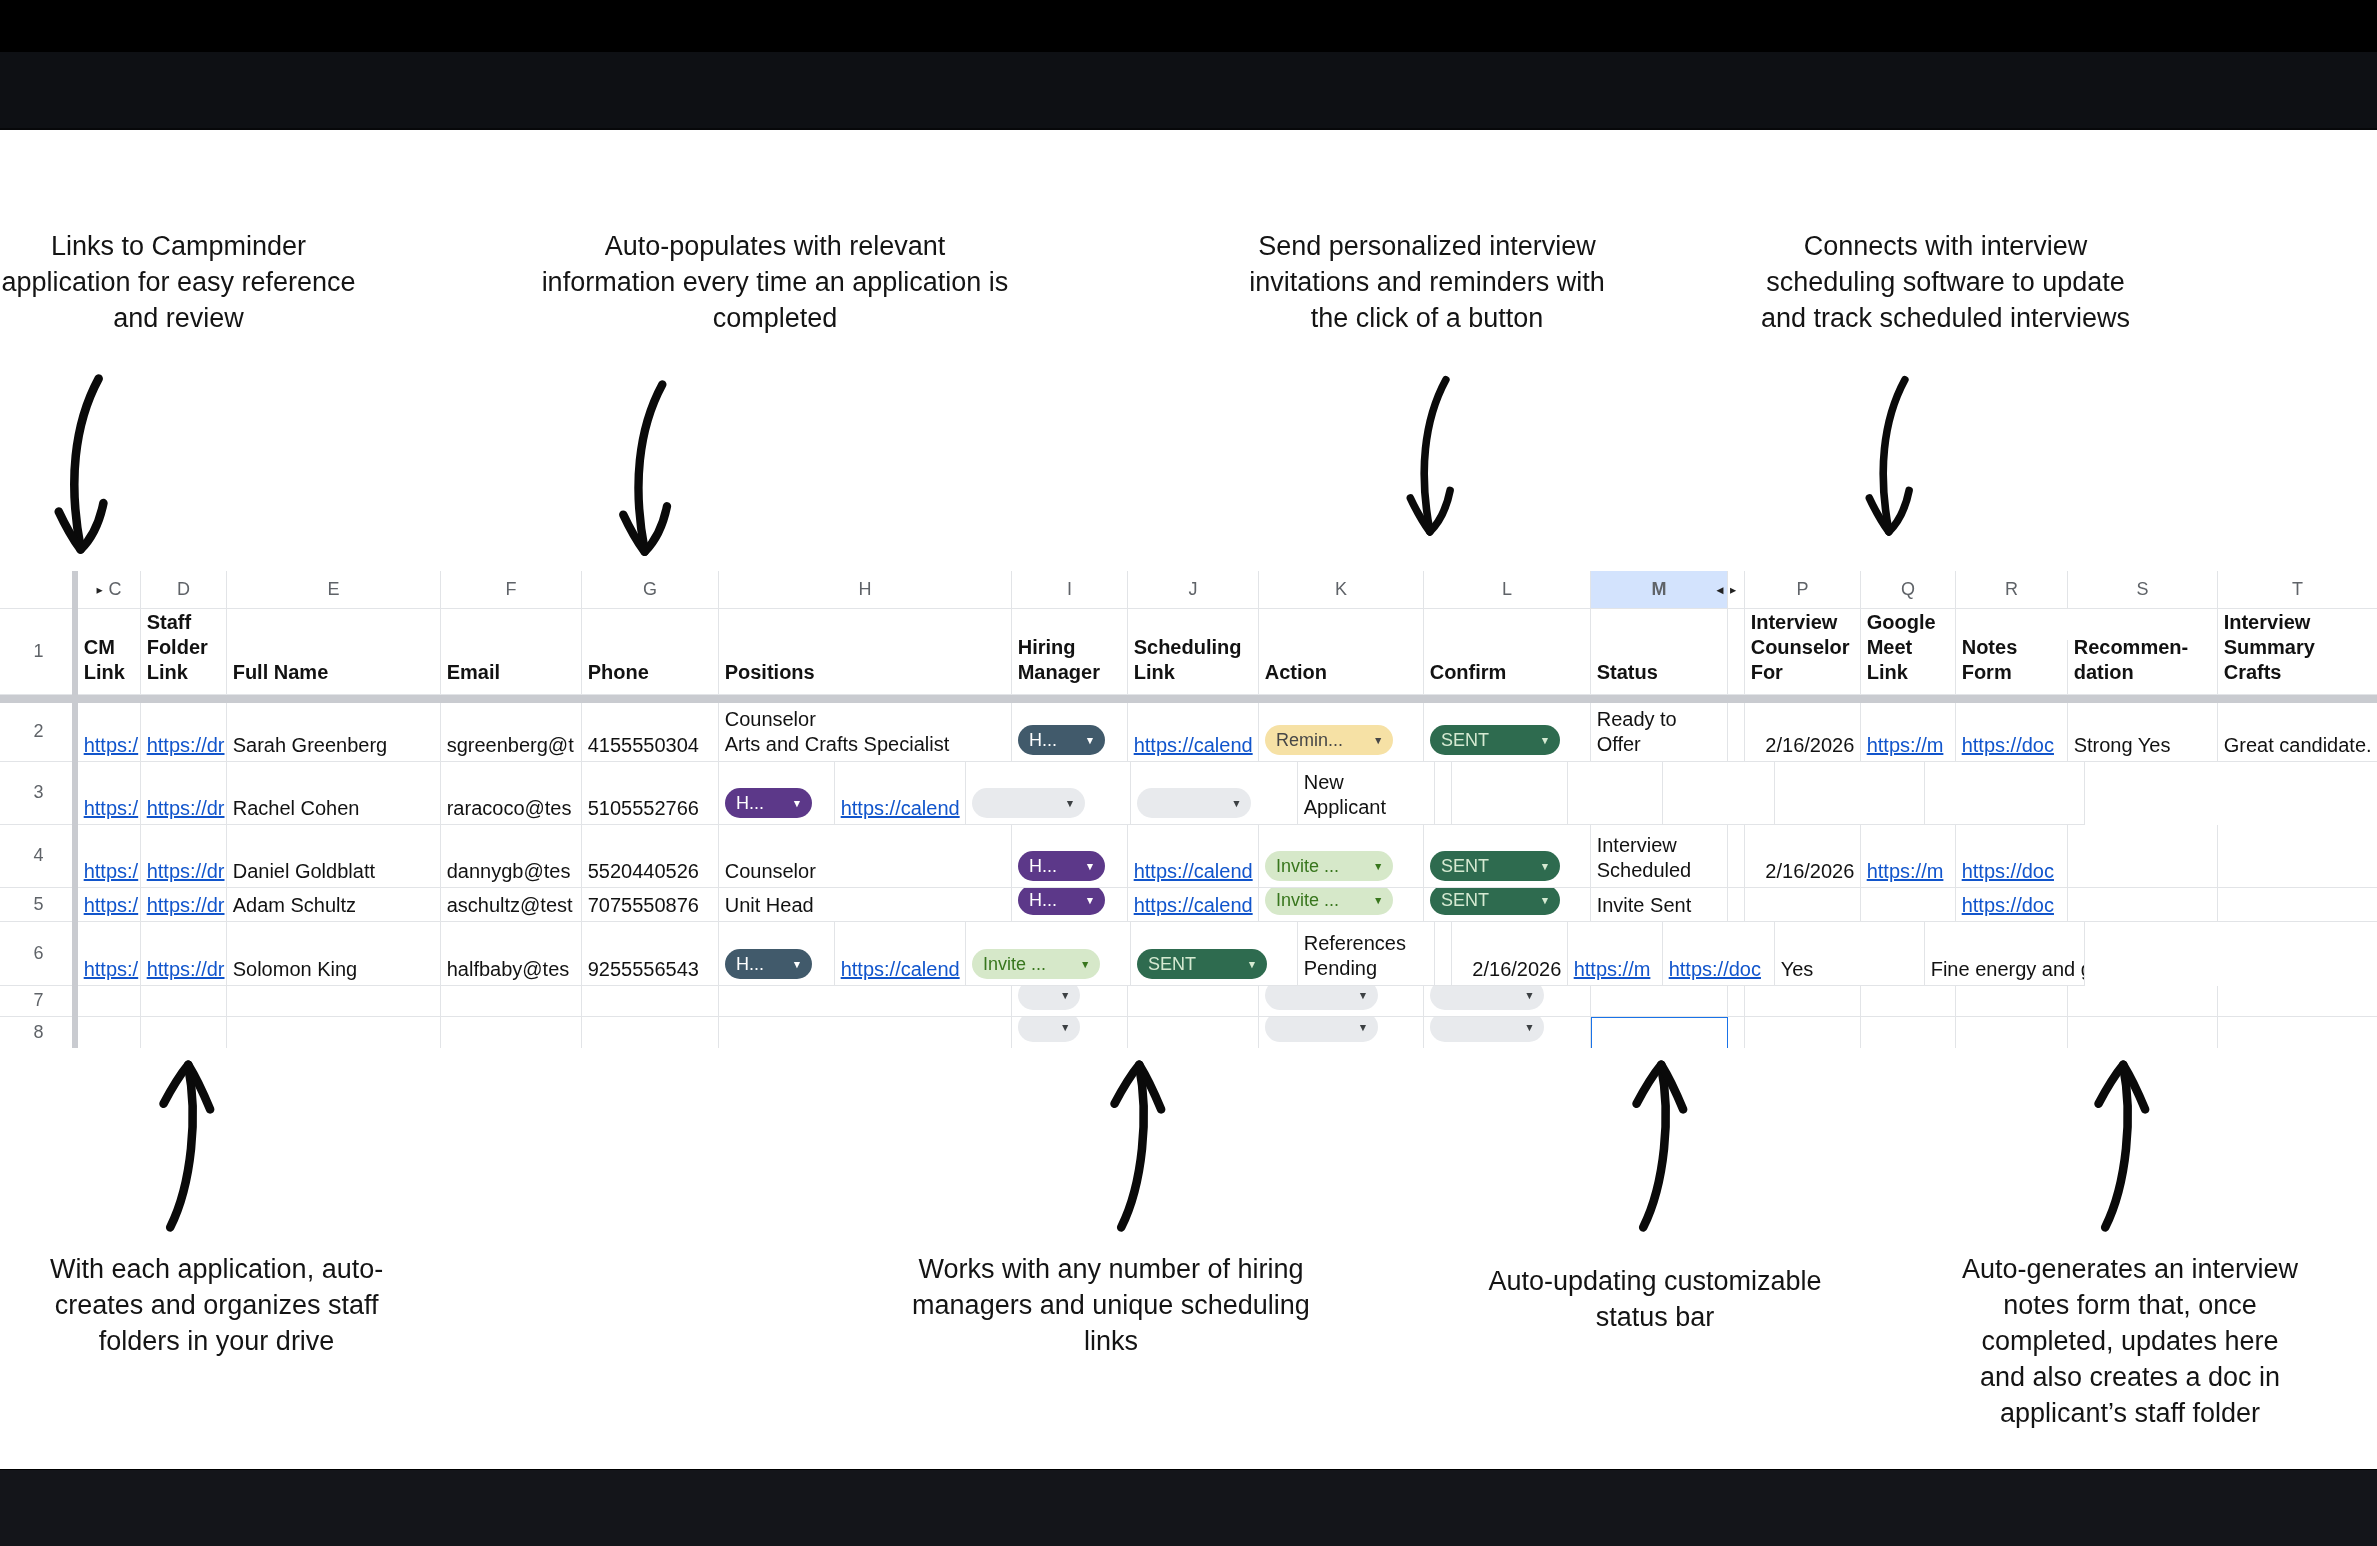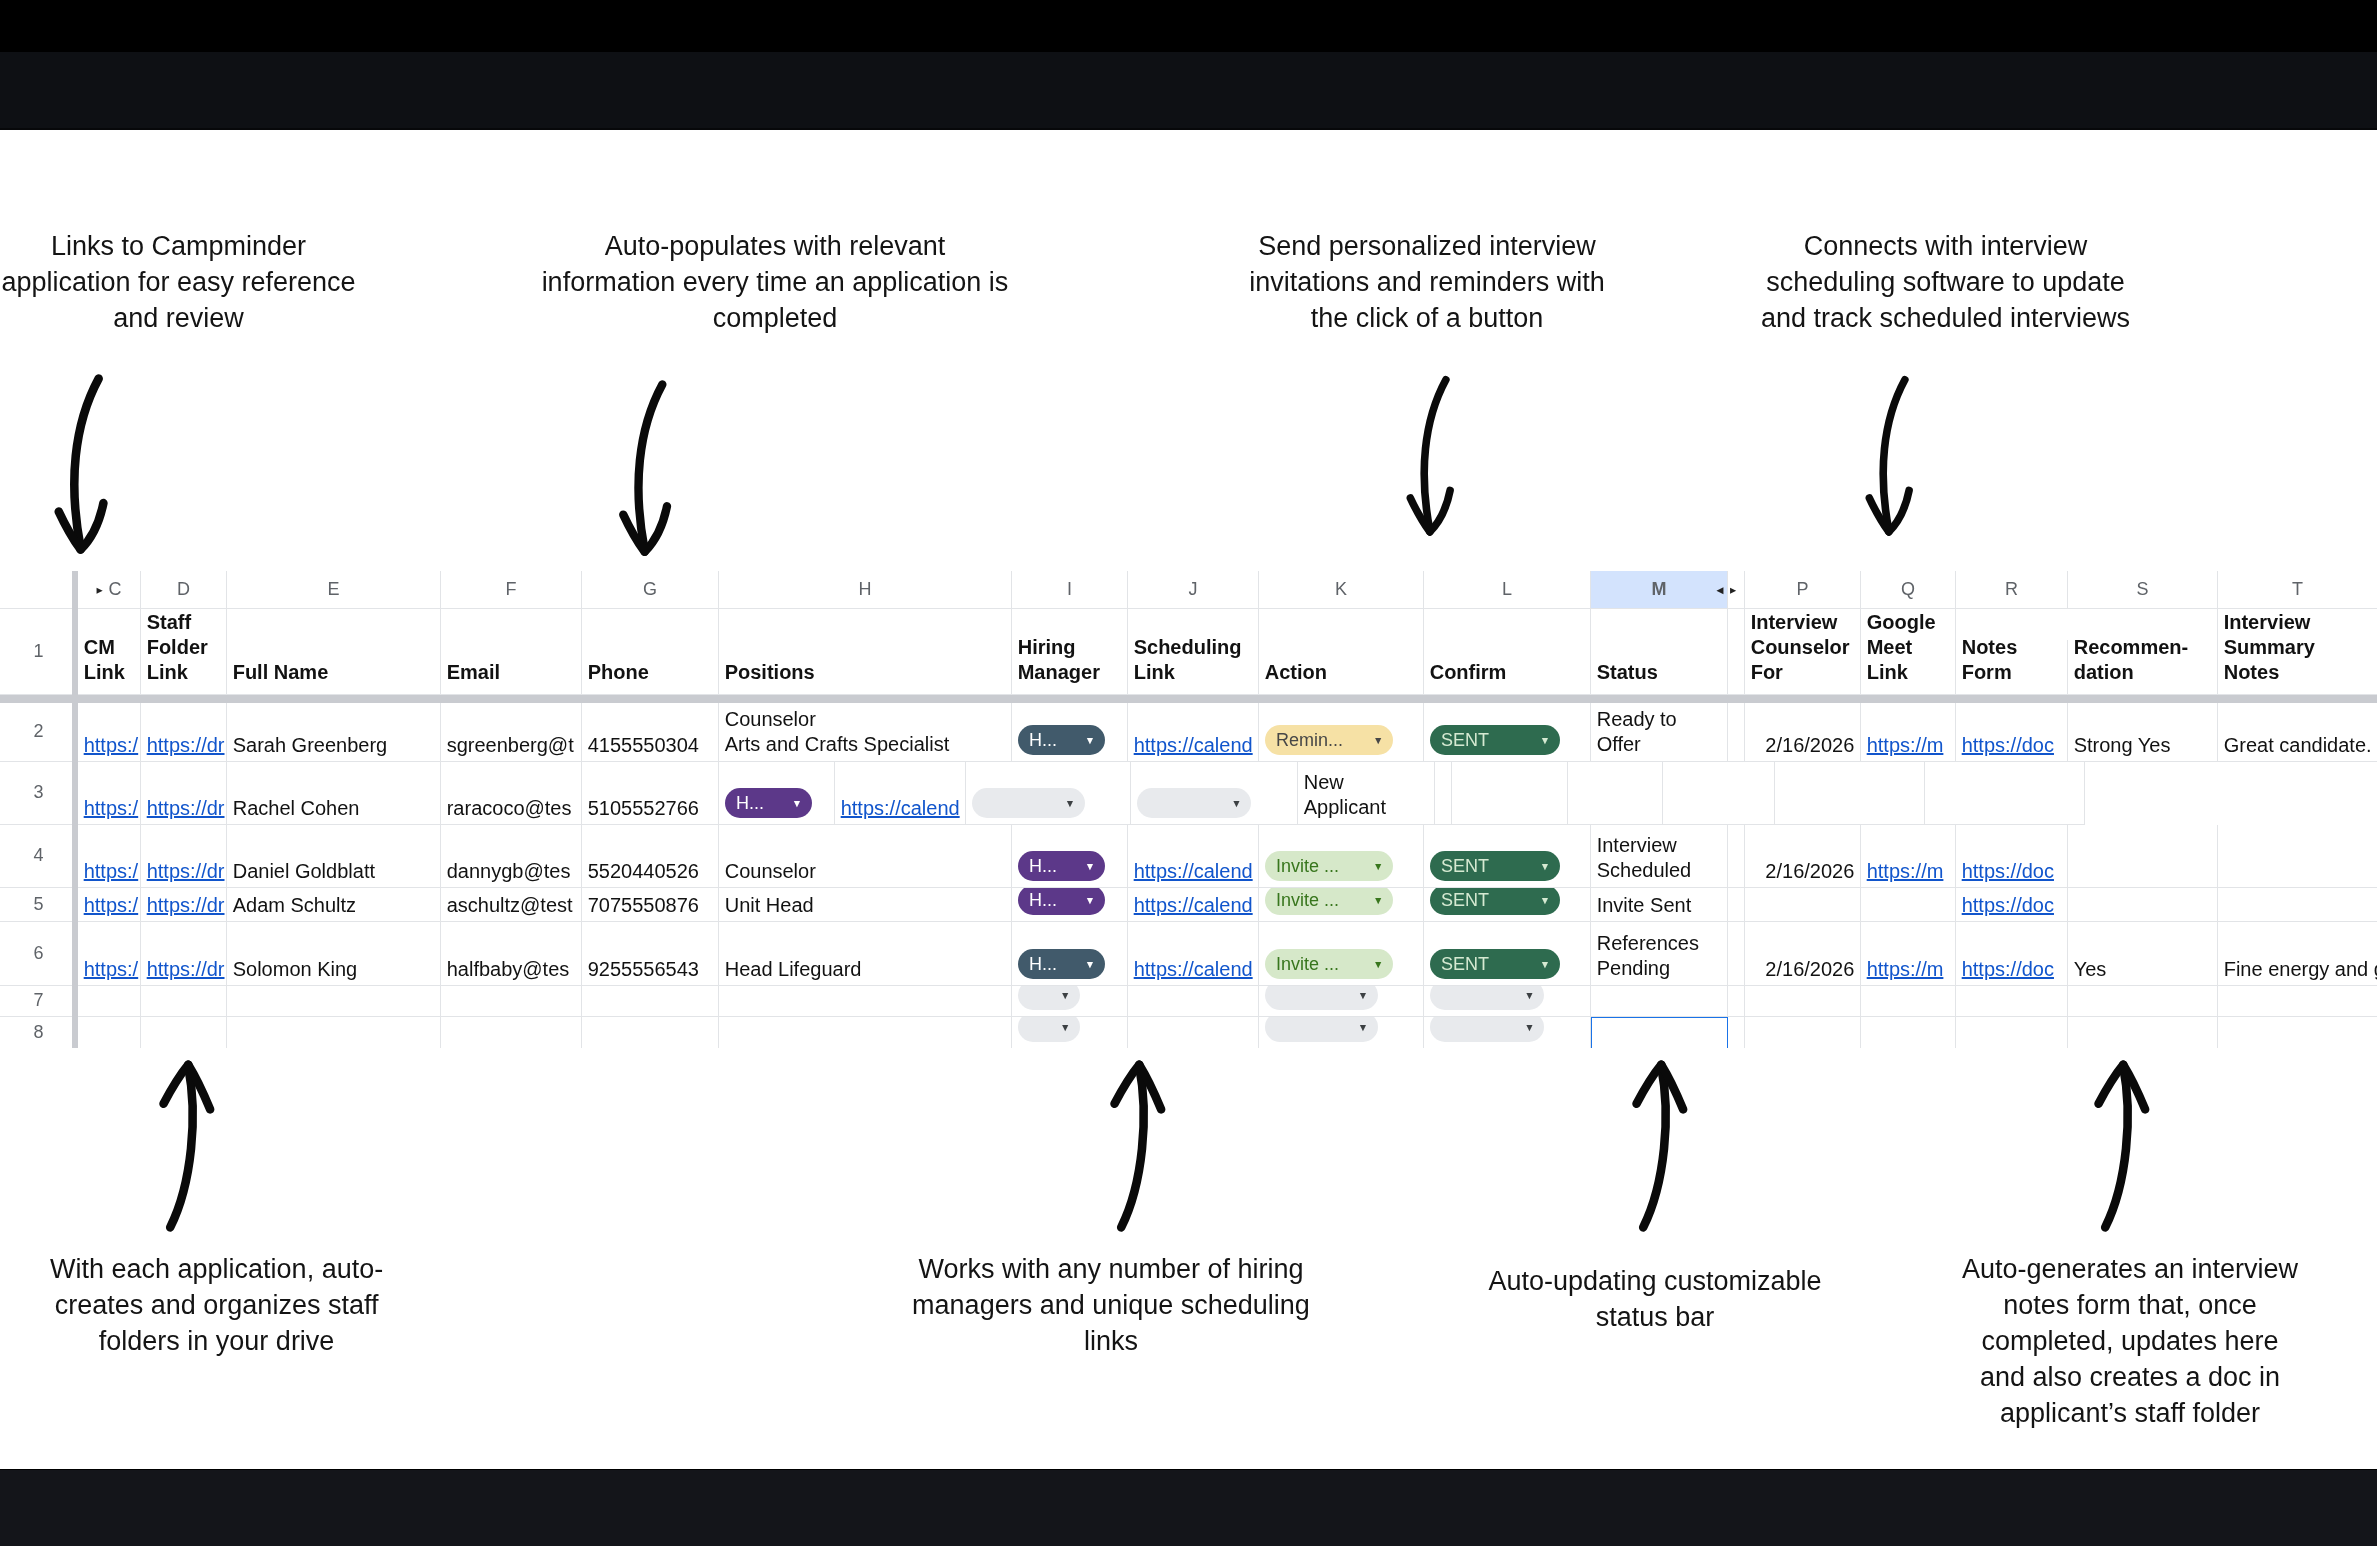--- a/index.html
+++ b/index.html
@@ -160,21 +160,21 @@
       <div class="cell hcell wrap" style="width: 131px;">Scheduling Link</div>
       <div class="cell hcell wrap" style="width: 165px;">Action</div>
       <div class="cell hcell wrap" style="width: 167px;">Confirm</div>
       <div class="cell hcell wrap" style="width: 137px;">Status</div>
       <div class="cell" style="width: 17px;"></div>
       <div class="cell hcell wrap" style="width: 116px;">Interview Counselor For</div>
       <div class="cell hcell wrap" style="width: 95px;">Google Meet Link</div>
       <div class="cell hcell wrap" style="width: 112px; margin-top: 31px;">Interview Notes Form</div>
       <div class="cell hcell wrap" style="width: 150px;">Recommen-
 dation</div>
-      <div class="cell hcell wrap" style="width: 160px;">Interview Summary Notes</div>
+      <div class="cell hcell wrap" style="width: 160px;">Interview Summary Crafts</div>
     </div>
     <div class="hdivider"></div>
     <div class="srow" style="height: 59px;">
       <div class="cell col-rowhdr rownum" style="width: 78px;">2</div>
       <div class="cell col-C" style="width: 63px;">
         <a class="cl">https:/</a>
       </div>
       <div class="cell col-D" style="width: 86px;">
         <a class="cl">https://dr</a>
       </div>
@@ -348,21 +348,20 @@
       <div class="cell col-rowhdr rownum" style="width: 78px;">6</div>
       <div class="cell col-C" style="width: 63px;">
         <a class="cl">https:/</a>
       </div>
       <div class="cell col-D" style="width: 86px;">
         <a class="cl">https://dr</a>
       </div>
       <div class="cell col-E nowrap" style="width: 214px;">Solomon King</div>
       <div class="cell col-F nowrap" style="width: 141px;">halfbaby@tes</div>
       <div class="cell col-G nowrap" style="width: 137px;">9255556543</div>
-      <div class="cell col-H nowrap" style="width: 293px;">Head Lifeguard</div>
       <div class="cell col-I" style="width: 116px;">
         <div class="chip" style="background: rgb(65, 90, 107); color: rgb(255, 255, 255);">
           <span class="chip-label">H...</span>
           <span class="arr">▼</span>
         </div>
       </div>
       <div class="cell col-J" style="width: 131px;">
         <a class="cl">https://calend</a>
       </div>
       <div class="cell col-K" style="width: 165px;">

